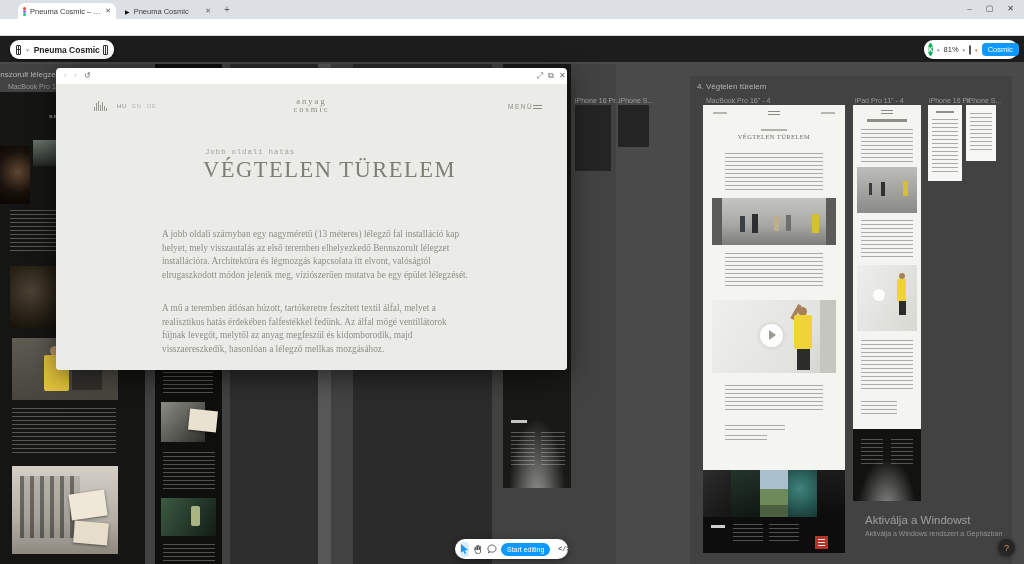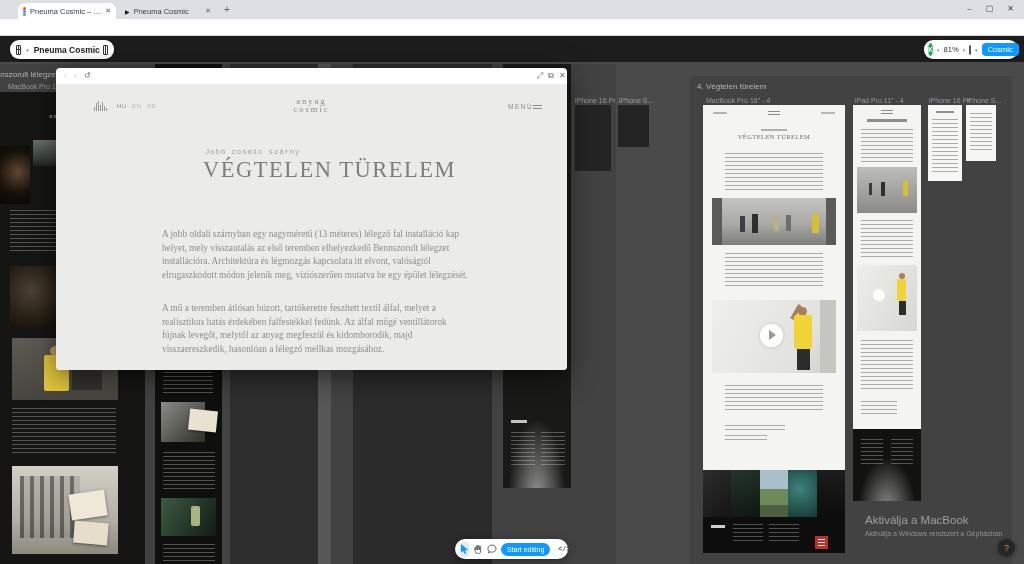--- a/index.html
+++ b/index.html
@@ -259,21 +259,21 @@
 
   <div class="frame" style="left:928px;top:43px;width:34px;height:76px;background:#f6f6f4">
     <div class="abs" style="left:8px;top:6px;width:18px;height:2px;background:#8f8f87"></div>
     <div class="abs lnL" style="left:4px;top:14px;width:26px;height:54px"></div>
   </div>
 
   <div class="frame" style="left:966px;top:43px;width:30px;height:56px;background:#f6f6f4">
     <div class="abs lnL" style="left:4px;top:8px;width:22px;height:40px"></div>
   </div>
 
-  <div class="abs wm1" style="left:865px;top:452px">Aktiválja a MacBook</div>
+  <div class="abs wm1" style="left:865px;top:452px">Aktiválja a Windowst</div>
   <div class="abs wm2" style="left:865px;top:468px">Aktiválja a Windows rendszert a Gépházban</div>
 
   <div class="abs helpbtn" style="left:998px;top:477px">?</div>
 </div>
 
 <div class="abs pwin">
   <div class="ptitle">
     <span class="pico" style="left:8px;color:#c8c8c8">‹</span>
     <span class="pico" style="left:18px;color:#c8c8c8">›</span>
     <span class="pico" style="left:28px">↺</span>
@@ -298,21 +298,21 @@
     <div class="abs" style="left:0;top:13px;width:511px;text-align:center">
       <div class="sitelogo">anyag</div>
       <div class="sitelogo" style="margin-top:-1px">cosmic</div>
     </div>
     <span class="abs" style="left:452px;top:19px;font-size:6.5px;letter-spacing:1.5px;color:#8d8d85">MENÜ</span>
     <div class="abs" style="left:477px;top:21px;width:9px">
       <div style="height:1px;background:#8d8d85;margin-bottom:2px"></div>
       <div style="height:1px;background:#8d8d85"></div>
     </div>
 
-    <div class="abs kicker" style="left:149px;top:64px">Jobb cosmic szárny</div>
+    <div class="abs kicker" style="left:149px;top:64px">Jobb oldali hatás</div>
     <div class="abs bigtitle" style="left:147px;top:73px">VÉGTELEN TÜRELEM</div>
 
     <div class="abs para" style="left:106px;top:144px">A jobb oldali szárnyban egy nagyméretű (13 méteres) lélegző fal installáció kap helyet, mely visszautalás az első teremben elhelyezkedő Bennszorult lélegzet installációra. Architektúra és légmozgás kapcsolata itt elvont, valóságtól elrugaszkodott módon jelenik meg, víziószerűen mutatva be egy épület lélegzését.</div>
     <div class="abs para" style="left:106px;top:218px">A mű a teremben átlósan húzott, tartókeretre feszített textil álfal, melyet a realisztikus hatás érdekében falfestékkel fedünk. Az álfal mögé ventillátorok fújnak levegőt, melytől az anyag megfeszül és kidomborodik, majd visszaereszkedik, hasonlóan a lélegző mellkas mozgásához.</div>
   </div>
 </div>
 
 <div class="abs btm">
   <span class="toolsel">
     <svg width="9" height="10" viewBox="0 0 9 10">

